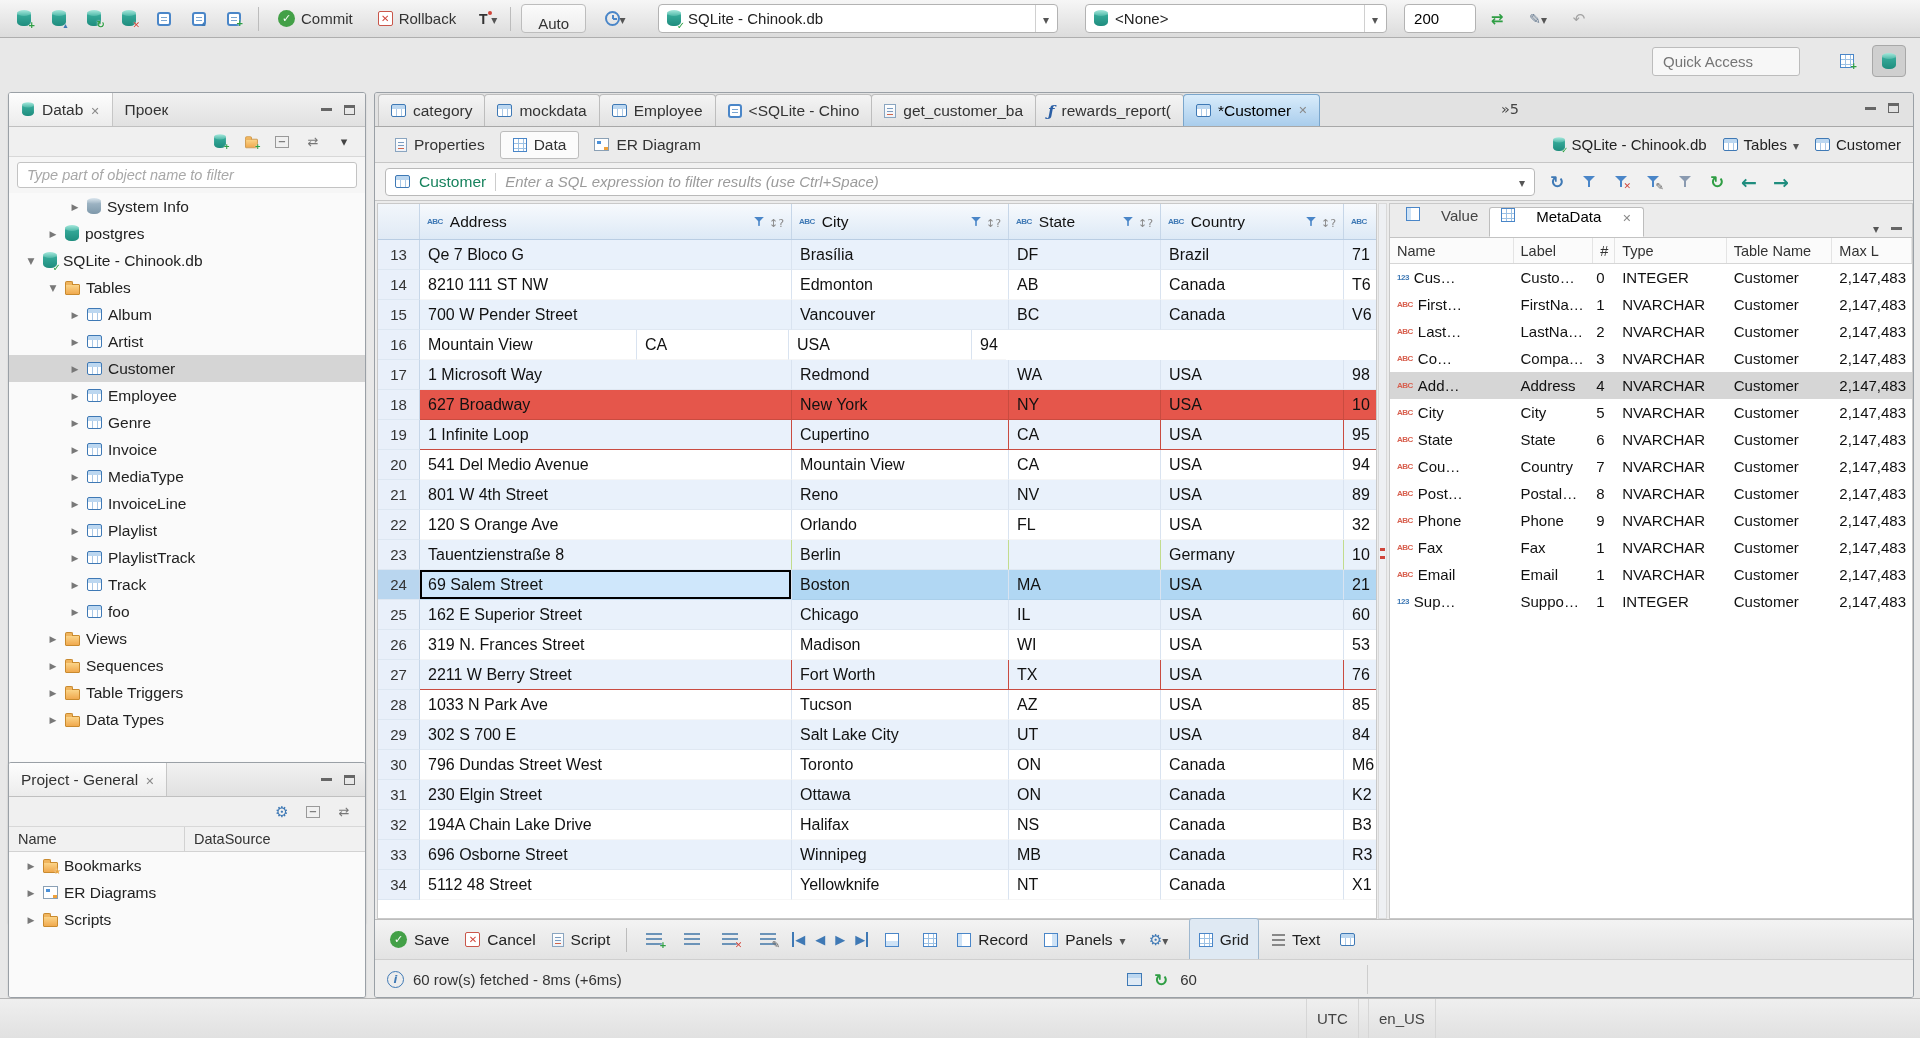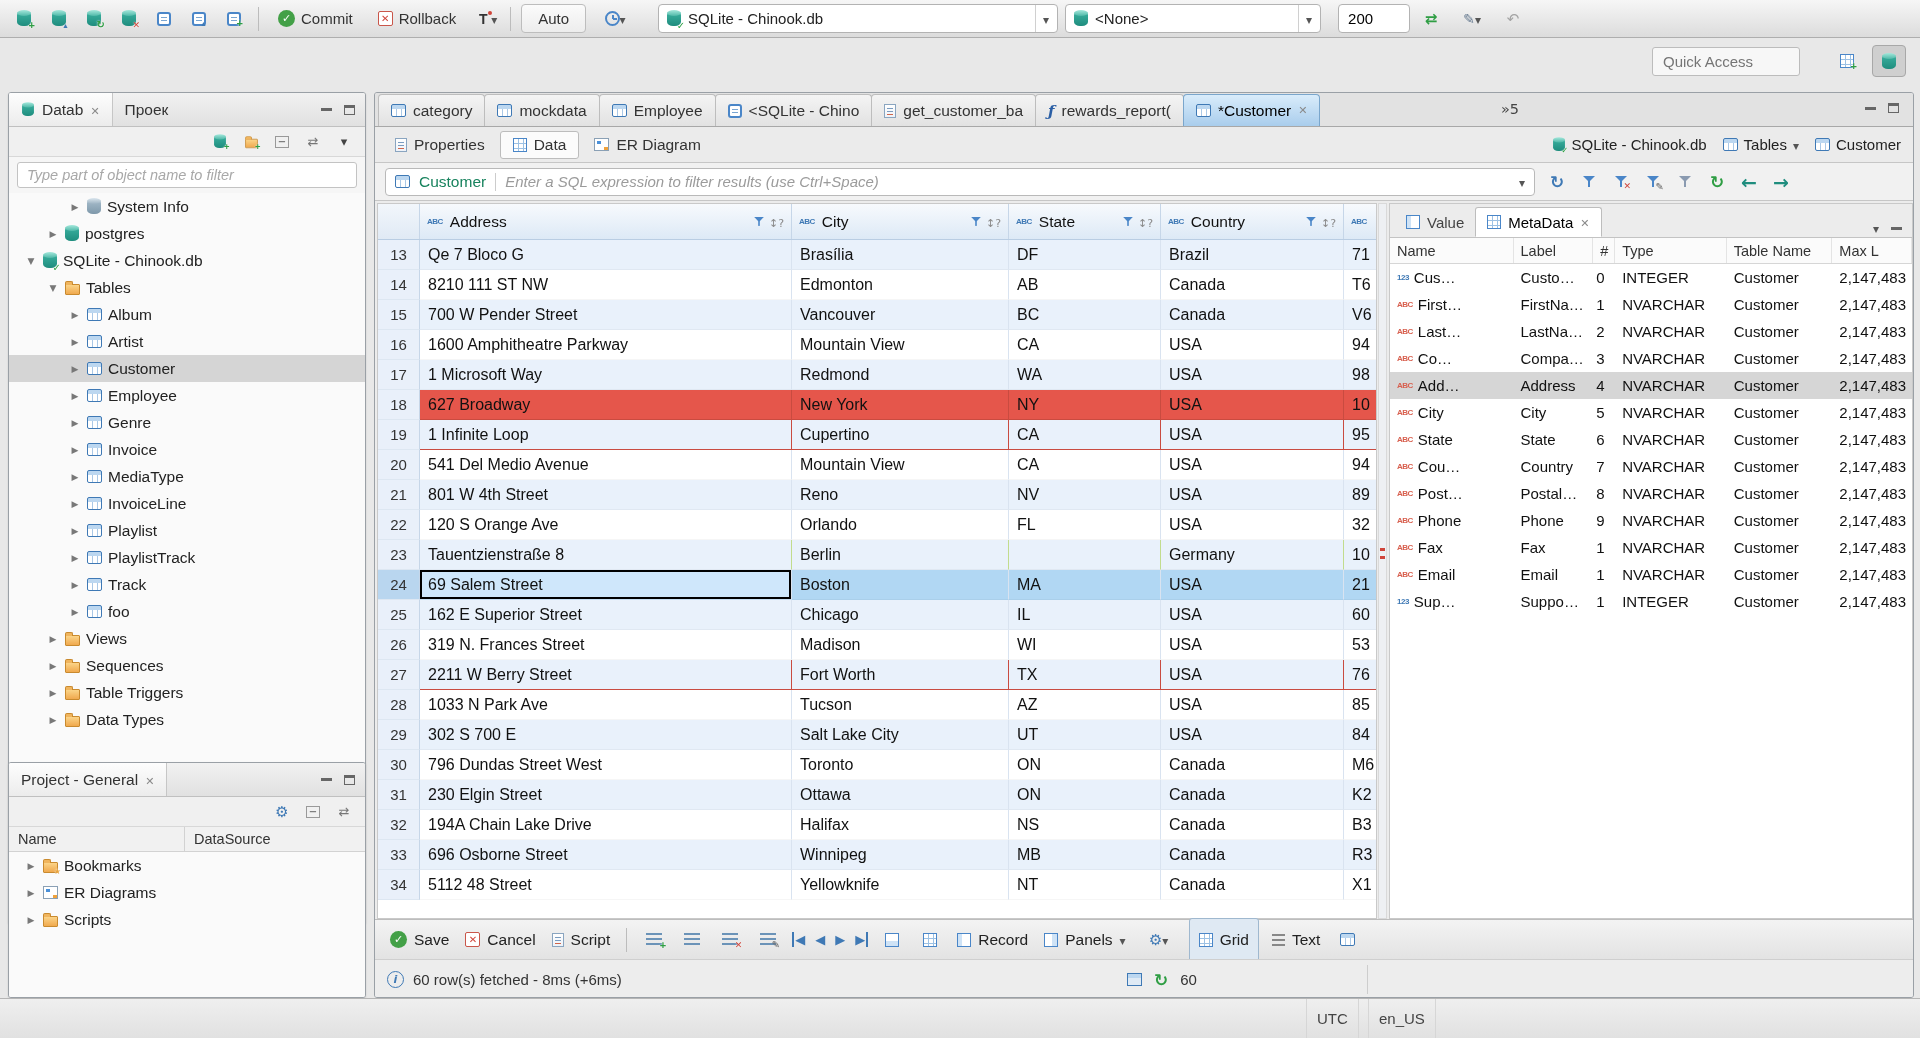--- a/index.html
+++ b/index.html
@@ -83,23 +83,23 @@
   .gh-sort::before{content:"↕?";font-size:11px;color:#8a8a8a}
 
   
   .main-toolbar{position:absolute;left:0;top:0;right:0;height:38px;display:flex;align-items:center;gap:7px;padding:0 10px;background:linear-gradient(#f6f6f6,#dcdcdc);border-bottom:1px solid #aeaeae}
   .tb{width:28px;height:28px;display:flex;align-items:center;justify-content:center;border-radius:4px}
   .tlabel-btn{display:flex;align-items:center;gap:6px;padding:0 9px;height:28px;border-radius:4px;color:#333;font-size:15px}
   .vsep{width:1px;height:24px;background:#bcbcbc;margin:0 3px}
   .combo{display:flex;align-items:center;gap:7px;height:29px;background:#fff;border:1px solid #b3b3b3;border-radius:4px;padding:0 8px;font-size:15px;color:#222}
   .combo .carrow{margin-left:auto;border-left:1px solid #d0d0d0;padding-left:7px;align-self:stretch;display:flex;align-items:center}
   .combo.conn{width:400px;margin-left:14px}
-  .combo.schema{width:256px;margin-left:0}
+  .combo.schema{width:302px;margin-left:20px}
   .num-input{width:72px;height:29px;border:1px solid #b3b3b3;border-radius:4px;background:#fff;padding:0 9px;font-size:15px;margin-left:10px;font-family:inherit}
-  .auto-btn{height:29px;display:flex;align-items:center;padding:0 16px;border:1px solid #bdbdbd;border-radius:4px;background:linear-gradient(#fbfbfb,#ededed);color:#333}
+  .auto-btn{height:29px;display:flex;align-items:flex-end;padding:0 16px;border:1px solid #bdbdbd;border-radius:4px;background:linear-gradient(#fbfbfb,#ededed);color:#333}
 
   
   .qa{position:absolute;top:47px;left:1652px;width:148px;height:29px;border:1px solid #bcbcbc;border-radius:3px;background:#f7f7f7;color:#9a9a9a;font-size:15px;padding:0 10px;font-family:inherit}
   .persp{position:absolute;top:45px;width:34px;height:32px;display:flex;align-items:center;justify-content:center;border-radius:4px}
   .persp.pressed{background:#cfcfcf;border:1px solid #a8a8a8}
 
   
   .panel{position:absolute;background:#fafafa;border:1px solid #9aa0a6;border-radius:3px;overflow:hidden;display:flex;flex-direction:column;box-shadow:0 1px 2px rgba(0,0,0,.12)}
   #nav-panel{left:8px;top:92px;width:358px;height:832px}
   #proj-panel{left:8px;top:762px;width:358px;height:236px}
@@ -171,21 +171,21 @@
   .c0{width:372px;flex:0 0 372px}.c1{width:217px;flex:0 0 217px}.c2{width:152px;flex:0 0 152px}
   .c3{width:183px;flex:0 0 183px}.c4{width:34px;flex:0 0 34px;border-right:none}
   .gbody > div.sel .c0{box-shadow:inset 0 0 0 2px #000;background:#cfe7fb}
 
   .scrollstrip{position:absolute;top:110px;left:1003px;width:9px;height:716px;background:#eef0f3;border:1px solid #d9d9d9}
   .smark{position:absolute;left:1px;right:1px;height:3px;background:#d0453a}
 
   
   .vpanel{position:absolute;top:110px;left:1014px;width:524px;height:716px;background:#fff;border:1px solid #c9c9c9;display:flex;flex-direction:column;overflow:hidden}
   .vtabs{height:34px;display:flex;align-items:flex-end;background:#ececec;border-bottom:1px solid #c3c3c3;padding-left:5px;flex:0 0 auto}
-  .vtab{display:flex;align-items:center;gap:7px;height:30px;padding:0 11px;color:#444;font-size:15px;white-space:nowrap}
+  .vtab{display:flex;align-items:flex-start;gap:21px;height:30px;padding:0 11px;color:#444;font-size:15px;white-space:nowrap}
   .vtab.active{background:#fff;border:1px solid #bdbdbd;border-bottom-color:#fff;border-radius:3px 3px 0 0;color:#000}
   .mhead{display:flex;height:26px;align-items:center;border-bottom:1px solid #d6d6d6;background:#fbfbfb;font-size:14.5px;color:#333;flex:0 0 auto}
   .mhead span{padding:0 7px;border-right:1px solid #e4e4e4;height:100%;display:flex;align-items:center;overflow:hidden;white-space:nowrap}
   .mh-name{width:124px}.mh-label{width:80px}.mh-num{width:22px;padding:0 3px}.mh-type{width:112px}.mh-table{width:106px}.mh-max{width:80px;border-right:none}
   .mbody{flex:1;overflow:hidden}
   .mbody > div.mrow{display:flex;height:27px;align-items:center;font-size:15px;color:#111}
   .mbody > div.selected{background:#d6d6d6}
   .mc{padding:0 7px;white-space:nowrap;overflow:hidden;height:100%;display:flex;align-items:center;gap:5px}
   .m-name{width:124px}.m-label{width:80px}.m-num{width:22px;padding:0 3px}.m-type{width:112px}.m-table{width:106px}.m-max{width:80px}
 
@@ -661,21 +661,20 @@
             <span class="gnum">15</span>
             <span class="gc c0">700 W Pender Street</span>
             <span class="gc c1">Vancouver</span>
             <span class="gc c2">BC</span>
             <span class="gc c3">Canada</span>
             <span class="gc c4">V6</span>
           </div>
 
           <div class="grow">
             <span class="gnum">16</span>
-            <span class="gc c0">1600 Amphitheatre Parkway</span>
             <span class="gc c1">Mountain View</span>
             <span class="gc c2">CA</span>
             <span class="gc c3">USA</span>
             <span class="gc c4">94</span>
           </div>
 
           <div class="grow">
             <span class="gnum">17</span>
             <span class="gc c0">1 Microsoft Way</span>
             <span class="gc c1">Redmond</span>

